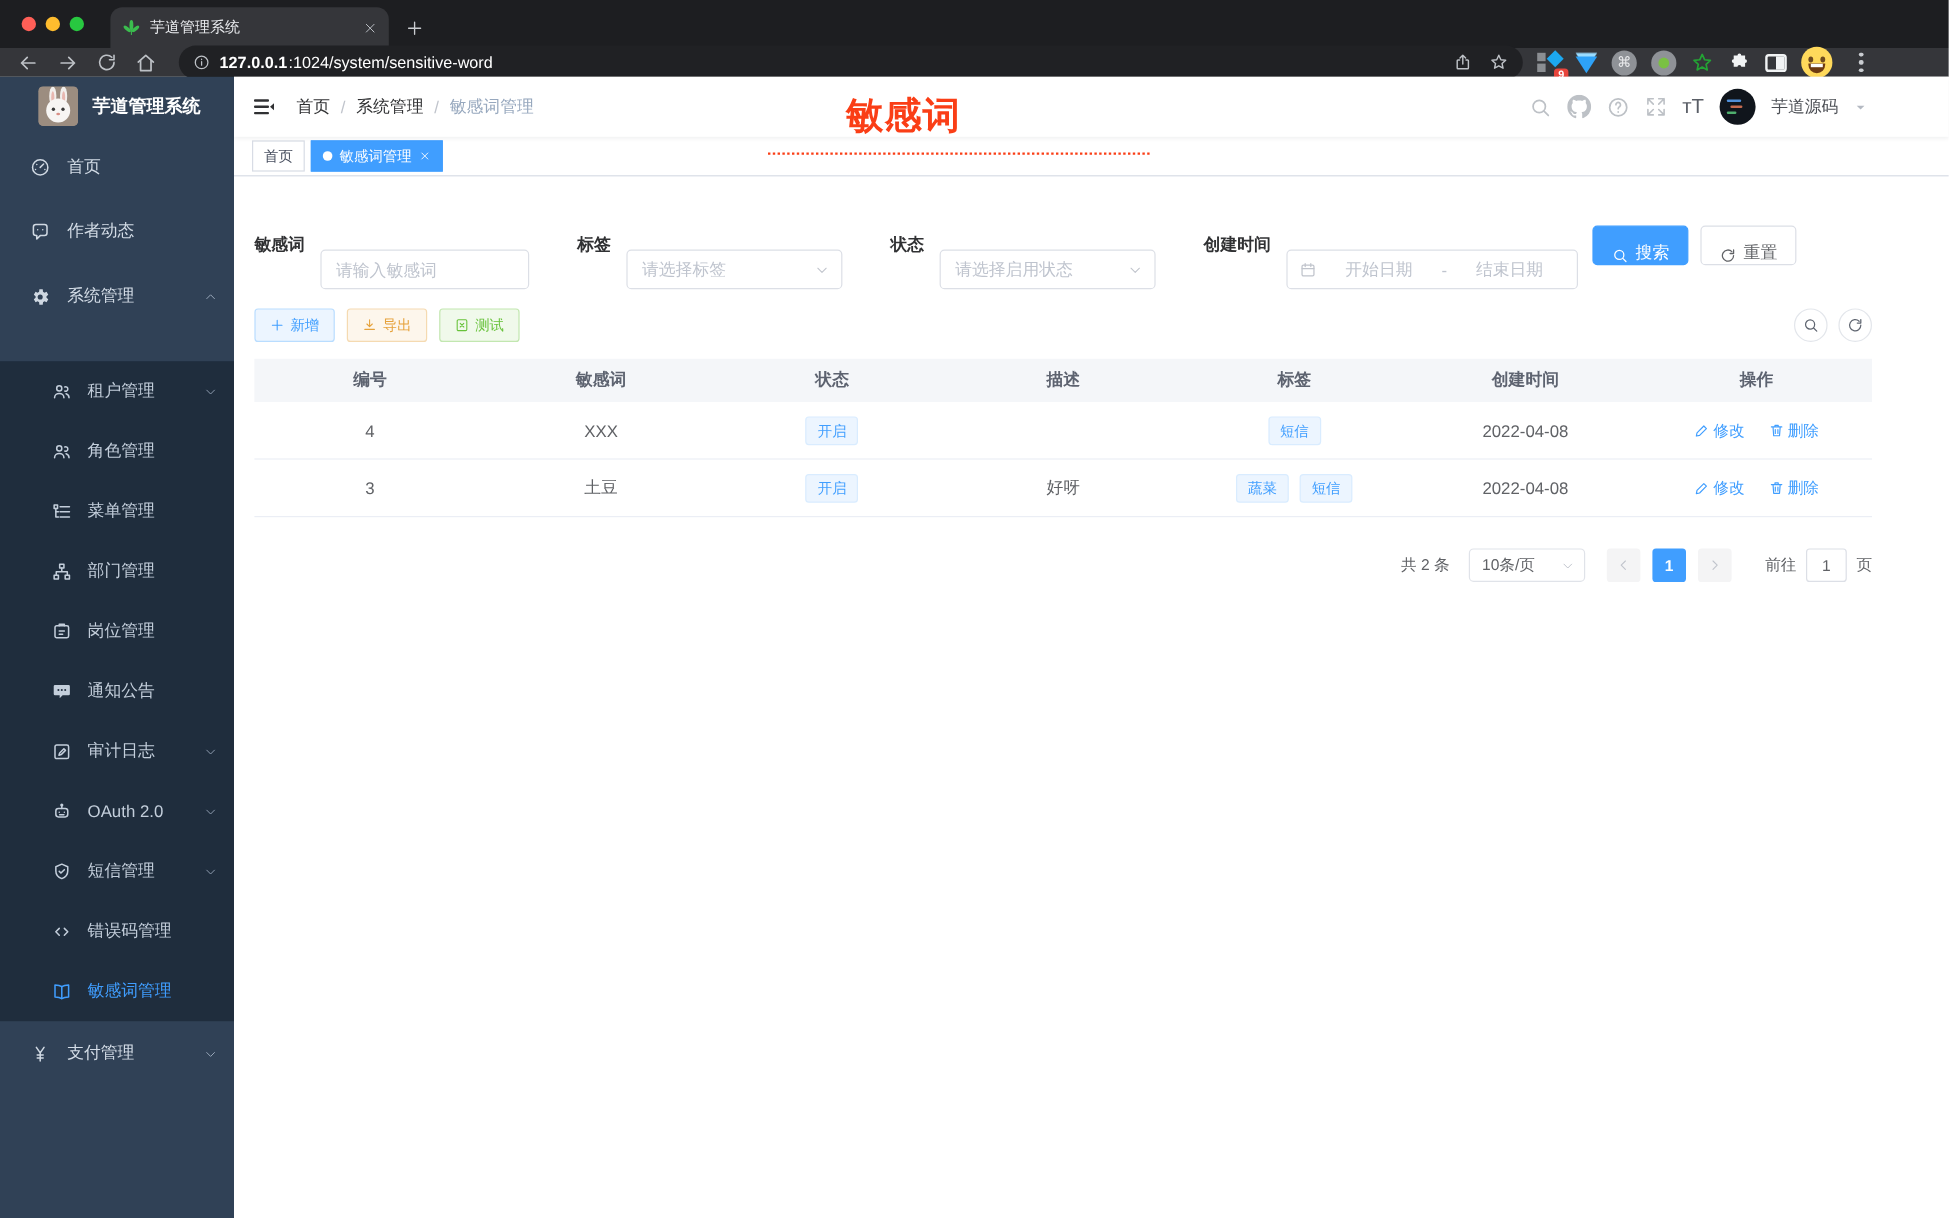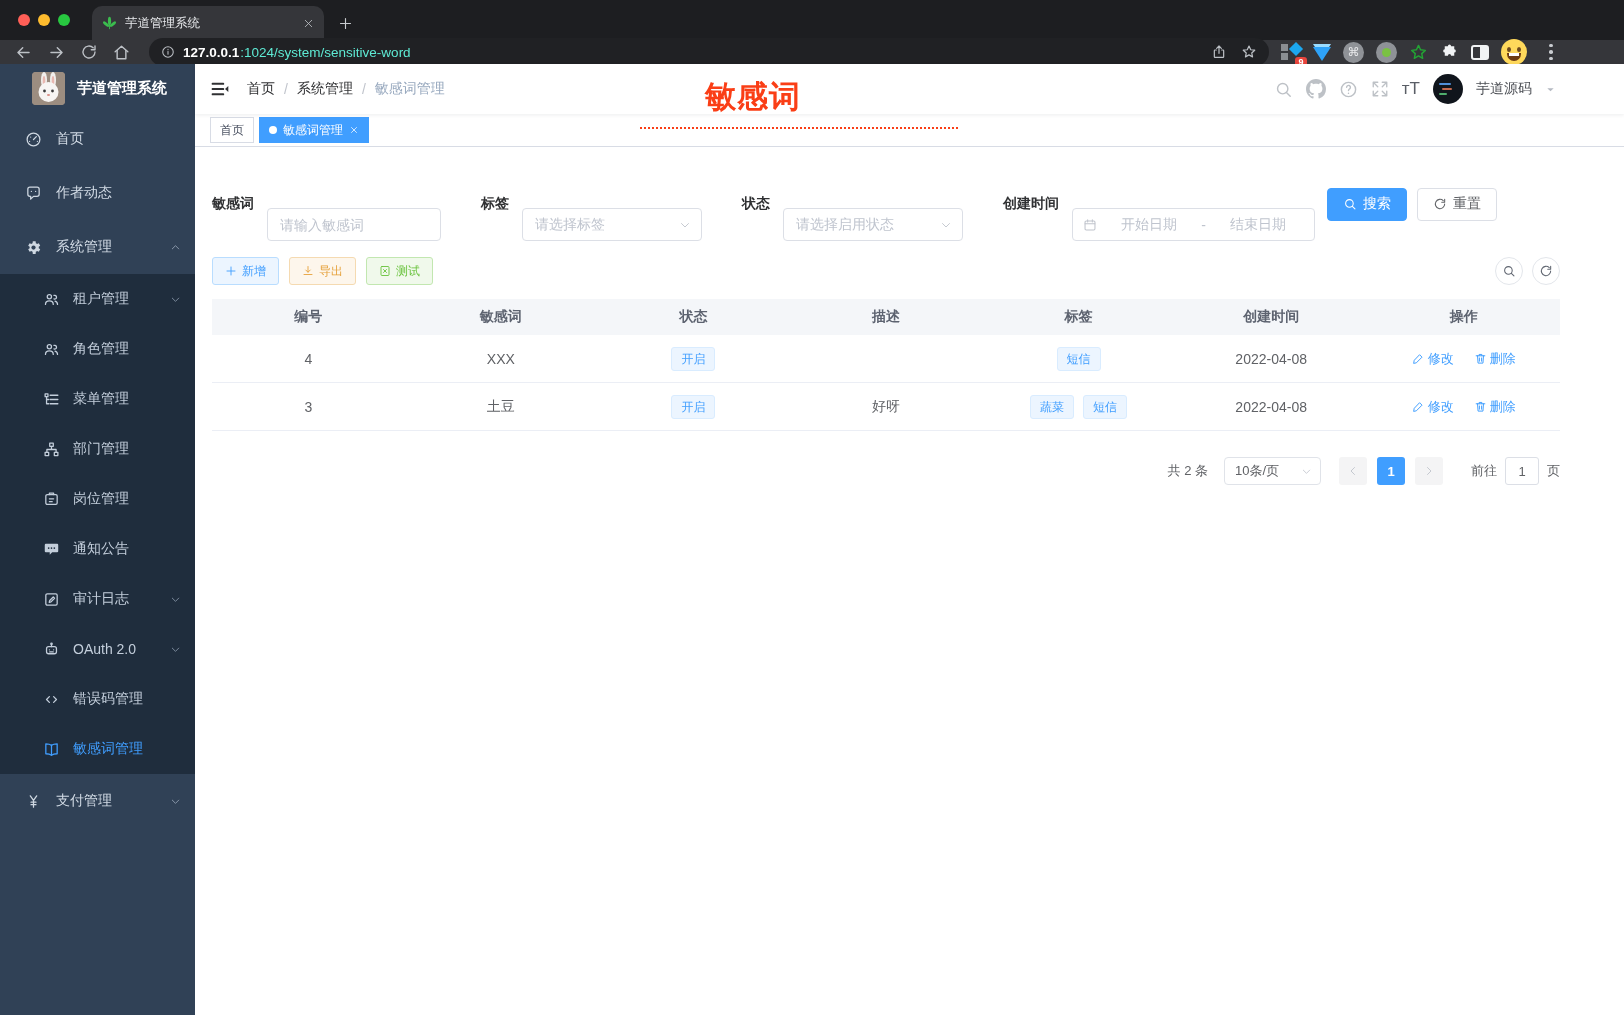--- a/index.html
+++ b/index.html
@@ -16,21 +16,21 @@
   .btab { margin-left:22px; width:232px; height:34px; background:#35363a; border-radius:10px 10px 0 0;
     display:flex; align-items:center; padding:0 10px; color:#e8eaed; font-size:12.5px; gap:8px; }
   .btab .ttl { flex:1; white-space:nowrap; overflow:hidden; }
   .icbtn { color:#bdc1c6; display:flex; align-items:center; justify-content:center; }
   .newtab { margin:0 0 9px 14px; color:#c9ccd0; }
   .toolbar { height:24px; background:#35363a; display:flex; align-items:center; color:#c9ccd0; padding:0 10px 0 14px; }
   .toolbar .navic { margin-right:14px; }
   .urlbar { width:1120px; height:28px; background:#202124; border-radius:14px; display:flex; align-items:center;
     padding:0 12px; margin-left:4px; font-size:13.5px; color:#9aa0a6; gap:8px; }
   .urlbar .host { color:#fff; font-weight:700; }
-  .urlbar .path { color:#5eead4; }
+  .urlbar .path { color:#ffffff; }
   .urlbar .sp { flex:1; }
   .exts { display:flex; align-items:center; gap:12px; margin-left:12px; }
   .extgrid { position:relative; width:20px; height:20px; }
   .extgrid .sq { position:absolute; width:7px; height:7px; background:#8b8e92; }
   .extgrid .dia { position:absolute; width:10px; height:10px; background:#1ca8f0; transform:rotate(45deg); right:0; top:2px; }
   .badge { position:absolute; right:-6px; bottom:-7px; background:#e8453c; color:#fff; font-size:9px; font-weight:700;
     border-radius:3px; padding:1px 3.5px; line-height:1.1; }
   .circ-ext { width:21px; height:21px; border-radius:50%; background:#8f9297; display:flex; align-items:center; justify-content:center;
     color:#e9eaec; font-size:12px; }
   .circ-ext .dot-in { width:9px; height:9px; border-radius:50%; background:#7ac143; }
@@ -52,21 +52,21 @@
 
   
   .sidebar { width:195px; background:#304156; flex-shrink:0; overflow:hidden; }
   .logo-row { height:48px; display:flex; align-items:center; padding-left:32px; gap:12px; }
   .logo-av { width:33px; height:33px; border-radius:4px; background:#9c8d80; overflow:hidden; flex-shrink:0; }
   .logo-ttl { color:#fff; font-size:15px; font-weight:700; white-space:nowrap; }
   .mi { display:flex; align-items:center; height:54px; padding:0 14px 0 25px; color:#d3dce6; font-size:14px; cursor:pointer; }
   .mi .mic { width:17px; margin-right:14px; color:#cfd8e2; flex-shrink:0; }
   .mi .lbl { flex:1; white-space:nowrap; }
   .mi .chev { color:#9aa8ba; }
-  .submenu { background:#1f2d3d; }
+  .submenu { background:#1f2d3d;margin-top:27px; }
   .smi { display:flex; align-items:center; height:50px; padding:0 14px 0 43px; color:#c3cedb; font-size:14px; cursor:pointer; }
   .smi .mic { width:17px; margin-right:13px; color:#c3cedb; flex-shrink:0; }
   .smi .lbl { flex:1; white-space:nowrap; }
   .smi .chev { color:#8d9bae; }
   .smi.active, .smi.active .mic { color:#409eff; }
 
   
   .main { flex:1; position:relative; background:#fff; }
   .navbar { height:50px; display:flex; align-items:center; padding:0 68px 0 15px;
     box-shadow:0 1px 4px rgba(0,21,41,.08); position:relative; background:#fff; }
@@ -102,21 +102,21 @@
   .txt, .fsel, .fdate { height:33px; border:1px solid #dcdfe6; border-radius:4px; background:#fff; font-size:14px;margin-top:41px; }
   .txt { width:174px; padding:0 12px; color:#606266; outline:none; font-family:inherit; }
   .txt::placeholder { color:#bfc4ce; }
   .fsel { width:180px; display:flex; align-items:center; padding:0 10px 0 12px; color:#bfc4ce; cursor:pointer; }
   .fsel .ph { flex:1; }
   .fsel .chev { color:#c0c4cc; }
   .fdate { width:243px; display:flex; align-items:center; padding:0 10px; color:#bfc4ce; gap:6px; }
   .fdate .cal { color:#c0c4cc; }
   .fdate .seg { flex:1; text-align:center; }
   .fdate .dash { color:#bfc4ce; }
-  .btn { height:33px; border-radius:4px; display:inline-flex; align-items:center; justify-content:center; gap:6px;
+  .btn { height:33px; border-radius:4px; display:inline-flex; align-items:flex-end; justify-content:center; gap:6px;
     font-size:14px; cursor:pointer; border:1px solid #dcdfe6; background:#fff; color:#606266; padding:0 15px; }
   .btn.primary { background:#409eff; border-color:#409eff; color:#fff; }
   .btn-search { margin-left:12px; }
   .btn-reset { margin-left:10px; }
 
   .trow { display:flex; align-items:center; margin-top:16px; }
   .pbtn { height:28px; border-radius:3px; display:inline-flex; align-items:center; gap:5px; font-size:12px;
     padding:0 12px; cursor:pointer; }
   .pbtn + .pbtn { margin-left:10px; }
   .pbtn.add { background:#ecf5ff; border:1px solid #b9ddff; color:#409eff; }
@@ -423,20 +423,34 @@
           <span class="lbl">OAuth 2.0</span>
           <span class="chev">
             <svg class="sic" width="11" height="11" viewBox="0 0 24 24">
                 <path d="M5 9l7 7 7-7"></path>
               </svg>
             </span>
         </div>
         <div class="smi">
           <span class="mic">
             <svg class="sic" width="17" height="17" viewBox="0 0 24 24">
+                <path d="M12 3l7 3v5c0 4.5-3 7.5-7 9-4-1.5-7-4.5-7-9V6z"></path>
+                <path d="M9 11.5l2 2 4-4"></path>
+              </svg>
+            </span>
+          <span class="lbl">短信管理</span>
+          <span class="chev">
+            <svg class="sic" width="11" height="11" viewBox="0 0 24 24">
+                <path d="M5 9l7 7 7-7"></path>
+              </svg>
+            </span>
+        </div>
+        <div class="smi">
+          <span class="mic">
+            <svg class="sic" width="17" height="17" viewBox="0 0 24 24">
                 <path d="M9 8l-4 4 4 4M15 8l4 4-4 4"></path>
               </svg>
             </span>
           <span class="lbl">错误码管理</span>
         </div>
         <div class="smi active">
           <span class="mic">
             <svg class="sic" width="17" height="17" viewBox="0 0 24 24">
                 <path d="M12 6c-2-1.5-4.5-2-8-2v14c3.5 0 6 .5 8 2 2-1.5 4.5-2 8-2V4c-3.5 0-6 .5-8 2z"></path>
                 <path d="M12 6v14"></path>

